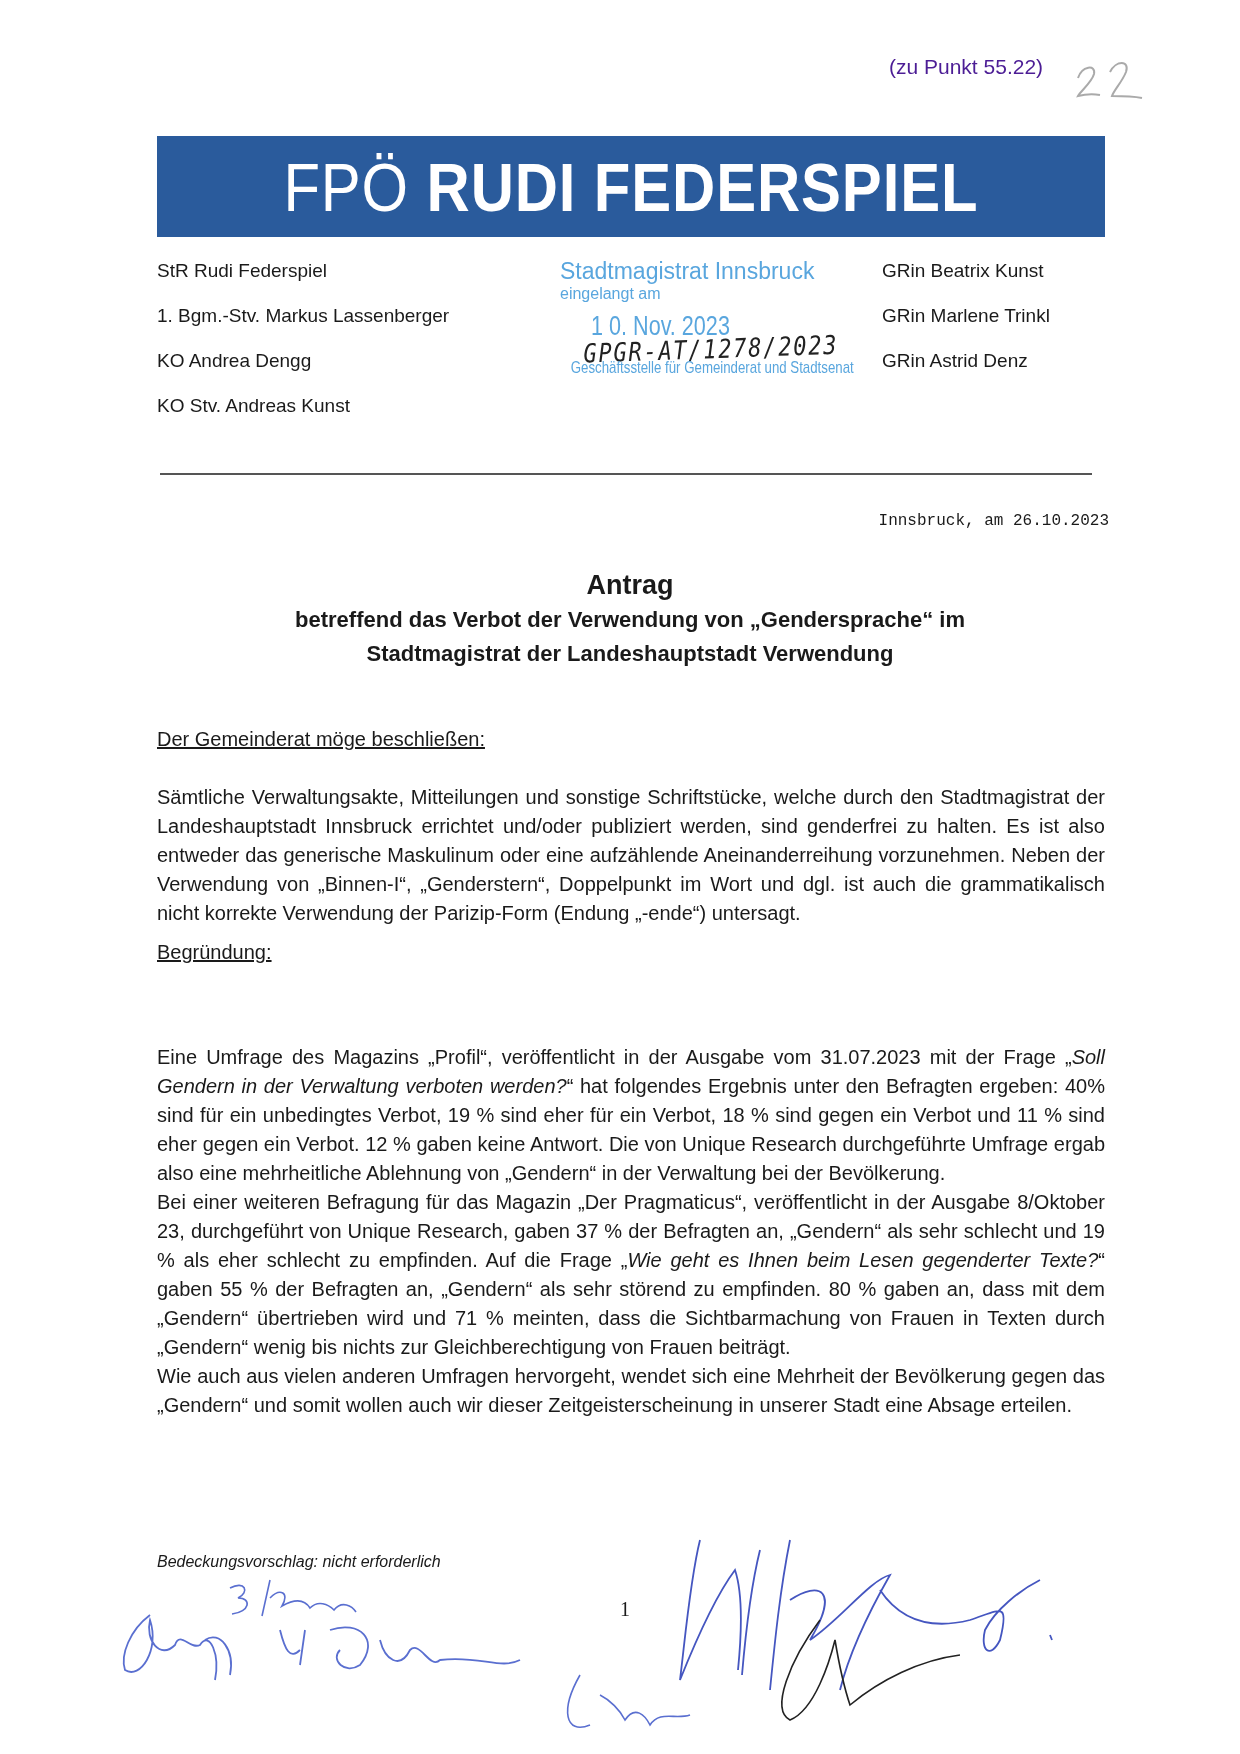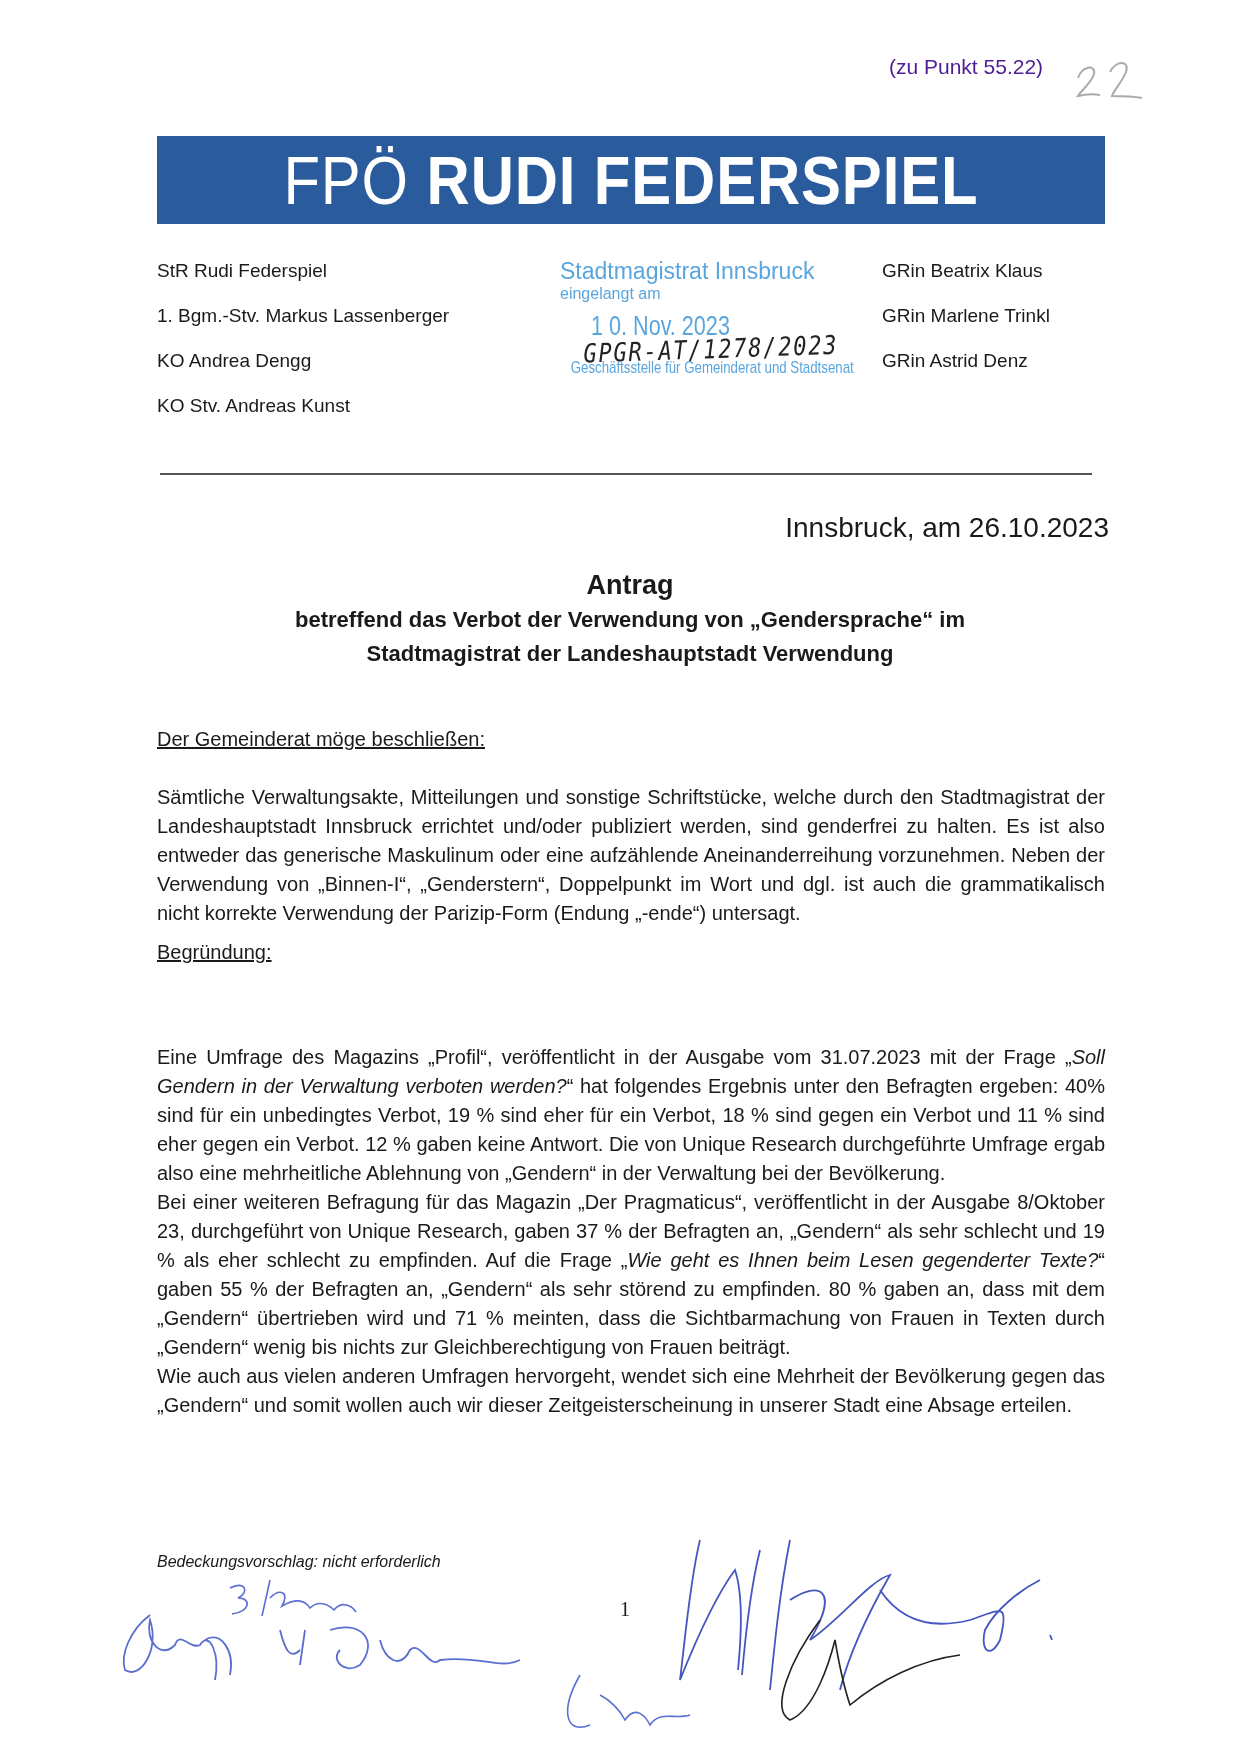--- a/index.html
+++ b/index.html
@@ -1,35 +1,35 @@
 <!DOCTYPE html>
 <html><head>
 <meta charset="utf-8">
 <style>
   html, body { margin: 0; padding: 0; background: #ffffff; }
   body { width: 1240px; height: 1754px; position: relative; overflow: hidden; font-family: "Liberation Sans", sans-serif; color: #1a1a1a; }
   .abs { position: absolute; }
   .punkt { left: 889px; top: 55px; font-size: 21px; color: #4c1d95; }
   .hand-num { left: 1070px; top: 48px; width: 80px; height: 55px; }
-  .banner { left: 157px; top: 136px; width: 948px; height: 88px; background: #2a5b9c; display: flex; align-items: center; justify-content: center; }
+  .banner { left: 157px; top: 136px; width: 948px; height: 101px; background: #2a5b9c; display: flex; align-items: center; justify-content: center; }
   .banner span { color: #fff; font-weight: bold; font-size: 68px; letter-spacing: 1px; transform: scaleX(0.88); white-space: nowrap; font-family: "Liberation Sans", sans-serif; }
   .banner .light { font-weight: normal; }
   .names-left div, .names-right div { font-size: 19px; color: #1a1a1a; }
   .names-left { left: 157px; top: 260px; }
   .names-left div { height: 45px; }
   .names-right { left: 882px; top: 260px; }
   .names-right div { height: 45px; }
   .stamp { left: 560px; top: 258px; width: 310px; text-align: left; color: #59a6de; }
   .stamp .s1 { font-size: 23px; }
   .stamp .s2 { font-size: 16px; margin-top: 0; }
   .stamp .s3 { font-size: 27px; margin-top: 8px; transform: scaleX(0.8); }
   .stamp .s4 { font-size: 26px; color: #222; font-style: italic; font-family: "DejaVu Sans Mono", monospace; margin-top: -8px; letter-spacing: 2px; transform: rotate(-2deg) scaleX(0.85); }
   .stamp .s5 { font-size: 17px; transform: scaleX(0.78); margin-top: -6px; white-space: nowrap; margin-left: -30px; margin-right: -30px; }
   .rule { left: 160px; top: 473px; width: 932px; height: 2px; background: #555; }
-  .date { right: 131px; top: 512px; font-size: 28px; }
+  .date { right: 131px; top: 512px; font-size: 16px; font-family: Liberation Mono, monospace; }
   .title { left: 150px; width: 960px; top: 570px; text-align: center; font-weight: bold; }
   .title .t1 { font-size: 27px; }
   .title .t2 { font-size: 22px; margin-top: 4px; line-height: 30px; }
   .heading-u { font-size: 20px; text-decoration: underline; }
   .h1 { left: 157px; top: 728px; }
   .h2 { left: 157px; top: 941px; }
   .para { left: 157px; width: 948px; font-size: 20px; line-height: 29px; text-align: justify; }
   .p1 { top: 783px; }
   .p2 { top: 1043px; }
   .para p { margin: 0; }
@@ -60,21 +60,21 @@
 
 <div class="abs stamp">
   <div class="s1">Stadtmagistrat Innsbruck</div>
   <div class="s2">eingelangt am</div>
   <div class="s3">1 0. Nov. 2023</div>
   <div class="s4">GPGR-AT/1278/2023</div>
   <div class="s5">Geschäftsstelle für Gemeinderat und Stadtsenat</div>
 </div>
 
 <div class="abs names-right">
-  <div>GRin Beatrix Klaus</div>
+  <div>GRin Beatrix Kunst</div>
   <div>GRin Marlene Trinkl</div>
   <div>GRin Astrid Denz</div>
 </div>
 
 <div class="abs rule"></div>
 
 <div class="abs date">Innsbruck, am 26.10.2023</div>
 
 <div class="abs title">
   <div class="t1">Antrag</div>

